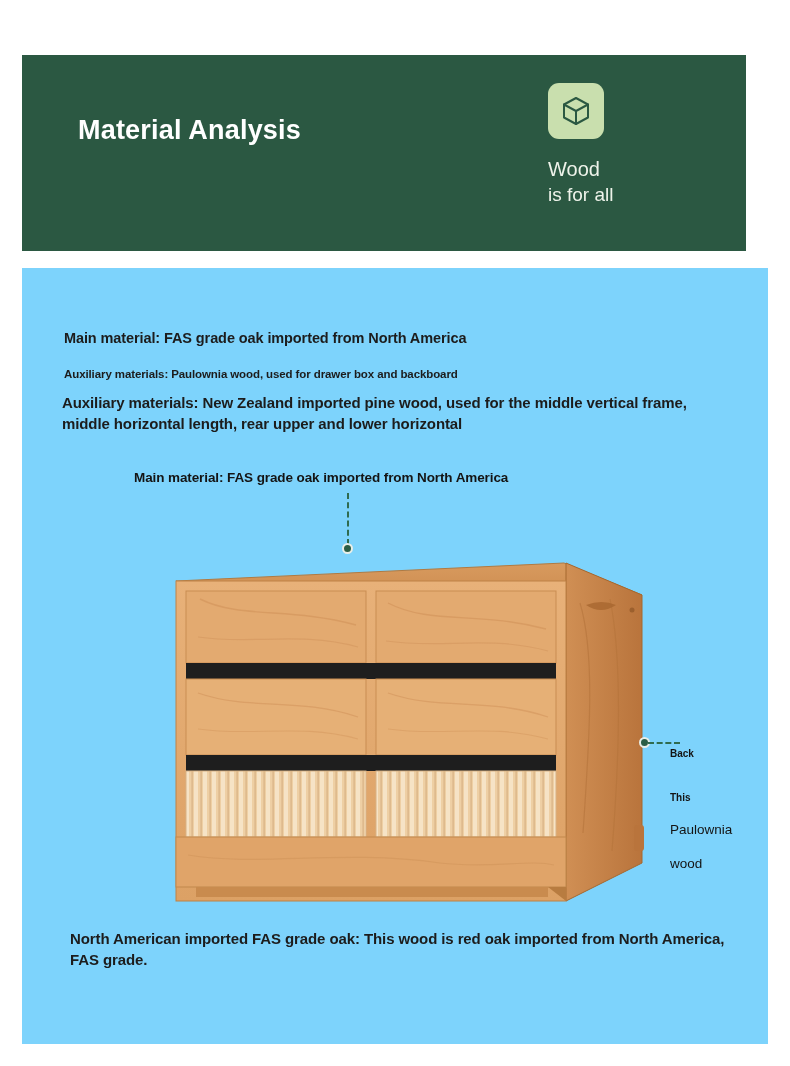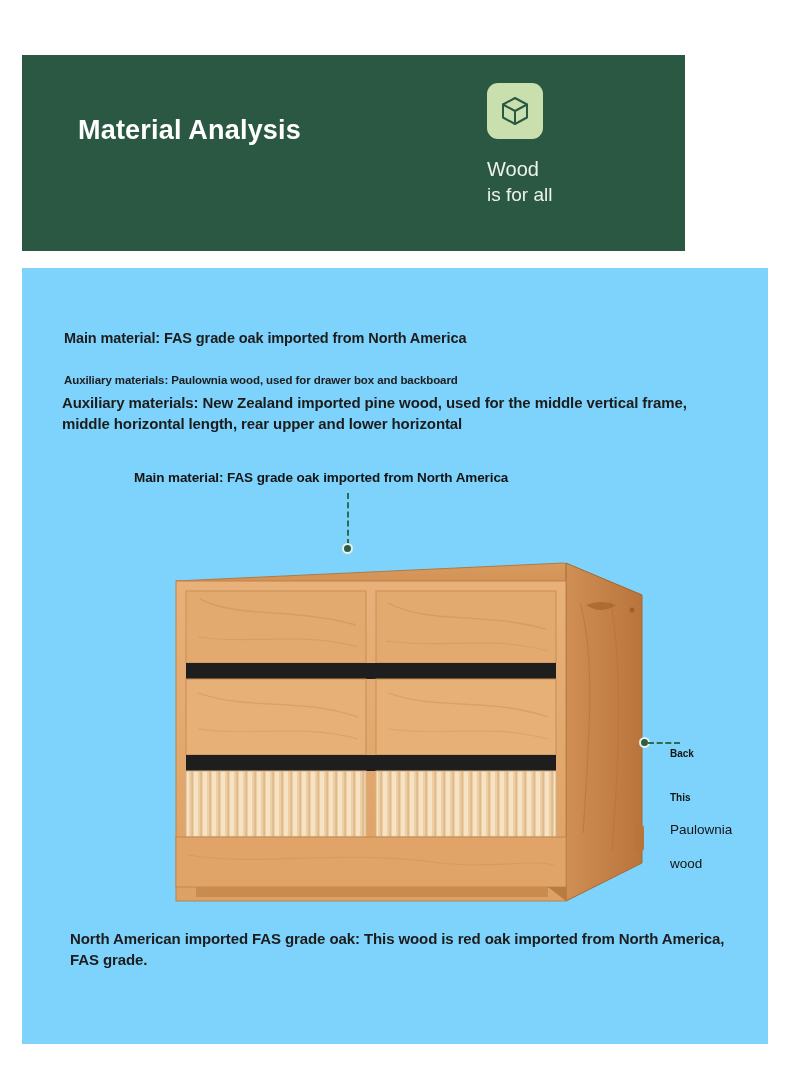--- a/index.html
+++ b/index.html
@@ -18,21 +18,21 @@
     width: 790px;
     height: 1066px;
     background: #ffffff;
   }
 
   
   .banner {
     position: absolute;
     left: 22px;
     top: 55px;
-    width: 663px;
+    width: 724px;
     height: 196px;
     background: #2b5842;
     box-sizing: border-box;
   }
   .banner-title {
     position: absolute;
     left: 56px;
     top: 60px;
     color: #ffffff;
     font-size: 27px;
@@ -87,21 +87,20 @@
     letter-spacing: -0.1px;
   }
   .txt-aux1 {
     position: absolute;
     left: 42px;
     top: 100px;
     font-size: 11.5px;
     font-weight: bold;
     color: #1c1c1c;
     letter-spacing: -0.1px;
-    margin-top: 6px;
   }
   .txt-aux2 {
     position: absolute;
     left: 40px;
     top: 124px;
     width: 660px;
     font-size: 15px;
     font-weight: bold;
     color: #1c1c1c;
     line-height: 1.42;

